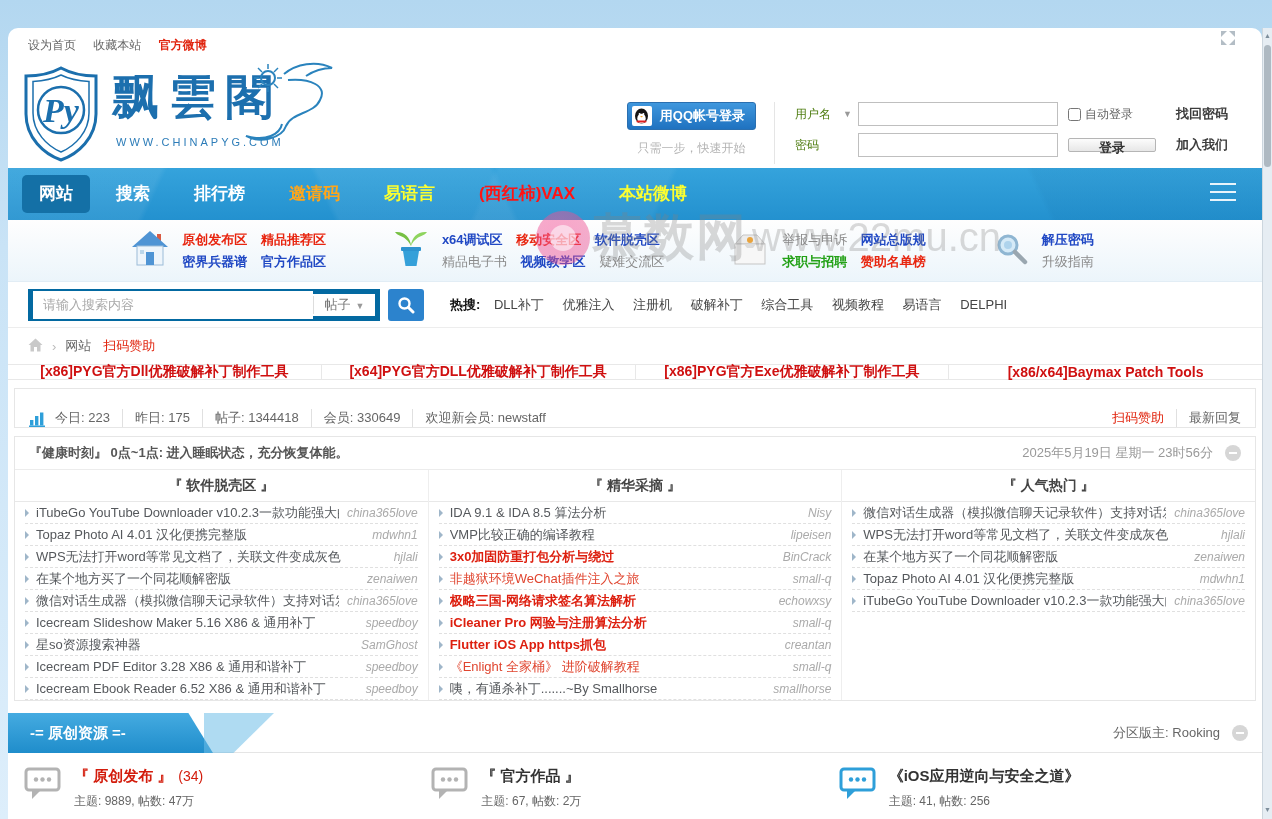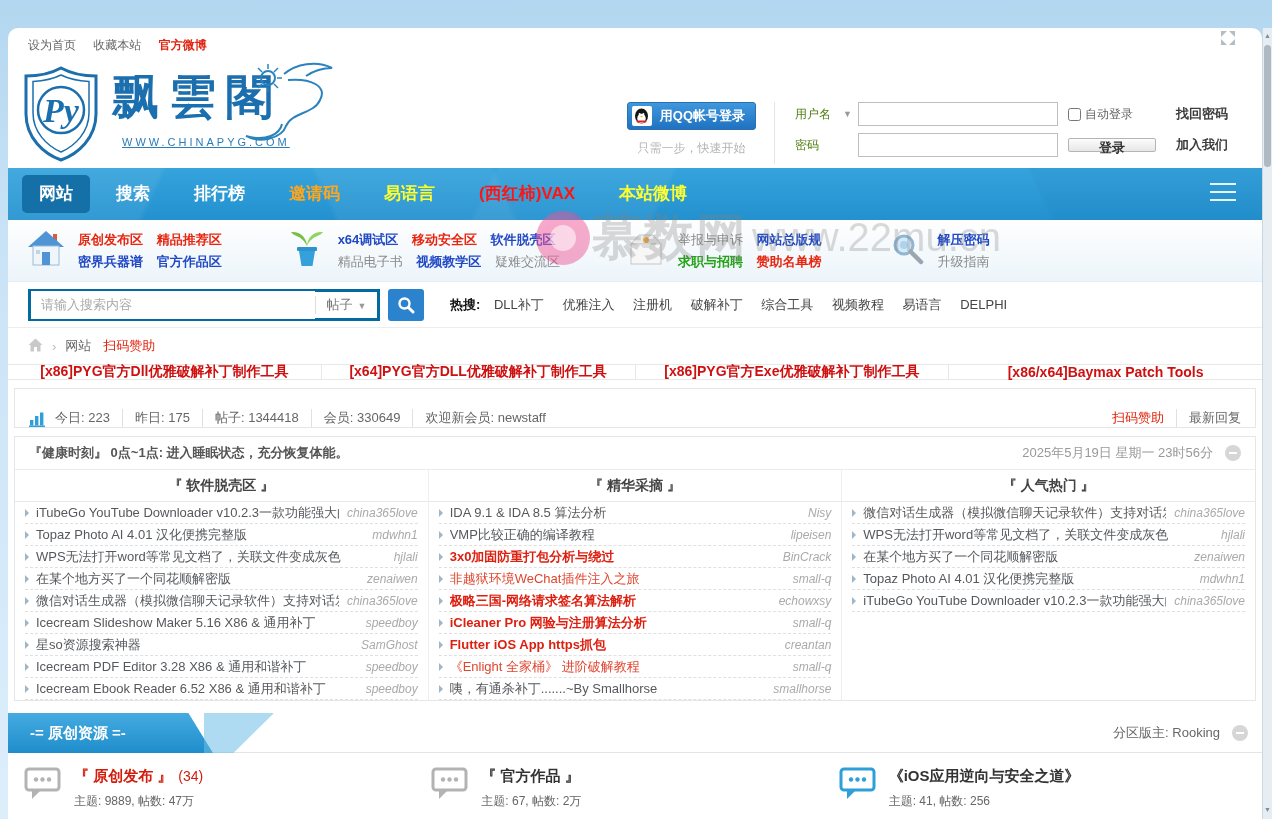--- a/index.html
+++ b/index.html
@@ -21,21 +21,21 @@
   .topbar { height:26px; padding:9px 0 0 20px; font-size:12px; color:#666; position:relative; }
   .topbar a { margin-right:14px; }
   .topbar .red { color:#e1250f; font-weight:bold; }
   .switch-icon { position:absolute; right:26px; top:2px; width:16px; height:16px; opacity:.75; }
 
   
   .header { height:114px; position:relative; }
   .logo { position:absolute; left:14px; top:12px; display:flex; align-items:flex-start; }
   .logo-txt { margin-left:12px; }
   .logo-cn { font-family:"Liberation Serif","DejaVu Serif",serif; font-weight:bold; font-size:47px; color:#1c6fae; letter-spacing:10px; line-height:62px; }
-  .logo-url { font-size:11px; letter-spacing:3px; color:#2c7cb8; margin-top:8px; margin-left:10px;text-decoration:underline; }
+  .logo-url { font-size:11px; letter-spacing:3px; color:#2c7cb8; margin-top:8px; margin-left:4px; }
   .dragon { position:absolute; left:218px; top:-10px; pointer-events:none; }
 
   .login { position:absolute; right:34px; top:48px; display:flex; align-items:flex-start; }
   .qq-col { margin-right:18px; text-align:center; }
   .qq-btn { display:flex; align-items:center; height:28px; border:1px solid #2a6fb0; border-radius:3px;
             background:linear-gradient(180deg,#3f97dd,#1f72c0); color:#fff; font-weight:bold; font-size:13px; padding:0 10px 0 4px; cursor:pointer; }
   .qq-btn .pg { background:#fff; border-radius:2px; width:20px; height:20px; margin-right:8px; display:flex; align-items:center; justify-content:center; }
   .qq-hint { margin-top:10px; color:#b3b3b3; font-size:12px; }
   .vsep { width:1px; height:62px; background:#e5e5e5; margin-right:20px; }
   .lrow { display:flex; align-items:center; margin-bottom:7px; }
@@ -56,33 +56,33 @@
       linear-gradient(245deg, rgba(0,60,110,.05) 18%, transparent 18.5% 60%, rgba(255,255,255,.06) 60.5% 74%, transparent 74.5%); }
   .nav a { position:relative; z-index:1; display:block; padding:0 22px; line-height:52px; color:#fff; font-size:17px; font-weight:bold; }
   .nav a.active { background:#1470a6; border-radius:5px; line-height:38px; margin:0 4px 0 14px; padding:0 17px; }
   .n-orange { color:#ffa61a !important; }
   .n-yellow { color:#fdff2f !important; }
   .n-red { color:#ff1414 !important; }
   .burger { position:absolute; right:26px; top:15px; width:26px; height:22px; z-index:2; cursor:pointer; }
   .burger i { display:block; height:2px; background:#e8f4fb; margin-bottom:6px; }
 
   
-  .quick { height:62px; background:linear-gradient(180deg,#fefefe,#ecf5fb); border-bottom:1px solid #e2edf5; display:flex; align-items:center; padding:0 8px; }
+  .quick { height:62px; background:linear-gradient(180deg,#fefefe,#ecf5fb); border-bottom:1px solid #e2edf5; display:flex; align-items:center; padding:0 8px;justify-content:center; }
   .qgroup { display:flex; align-items:center; margin-right:46px; }
   .qgroup .qicon { margin:0 12px 0 10px; }
   .qrow { line-height:22px; white-space:nowrap; }
   .qrow a { margin-right:10px; font-size:13px; }
   .c-red { color:#e8250f; font-weight:bold; }
   .c-blue { color:#2149c4; font-weight:bold; }
   .c-gray { color:#8a8a8a; }
   .c-green { color:#23a117; font-weight:bold; }
 
   
   .searchrow { height:46px; display:flex; align-items:center; padding:0 20px; border-bottom:1px solid #ededed; }
-  .sbox { display:flex; align-items:center; border:3px solid #0369a1; height:32px; width:352px;justify-content:space-between; }
+  .sbox { display:flex; align-items:center; border:5px solid #0369a1; height:32px; width:352px;justify-content:space-between; }
   .sbox input { border:0; outline:0; flex:1; height:28px; padding:0 10px; font-size:13px; color:#333; }
   .sbox input::placeholder { color:#a9a9a9; }
   .stype { width:62px; border-left:1px solid #ddd; color:#777; font-size:13px; text-align:center; cursor:pointer; }
   .stype .caret { margin:0 0 0 5px; }
   .sbtn { width:36px; height:32px; margin-left:8px; background:#2c83cd; border:0; border-radius:3px; cursor:pointer; display:flex; align-items:center; justify-content:center; }
   .hot { margin-left:26px; font-size:13px; color:#444; }
   .hot b { color:#111; margin-right:10px; }
   .hot a { margin-right:15px; color:#454545; }
 
   

